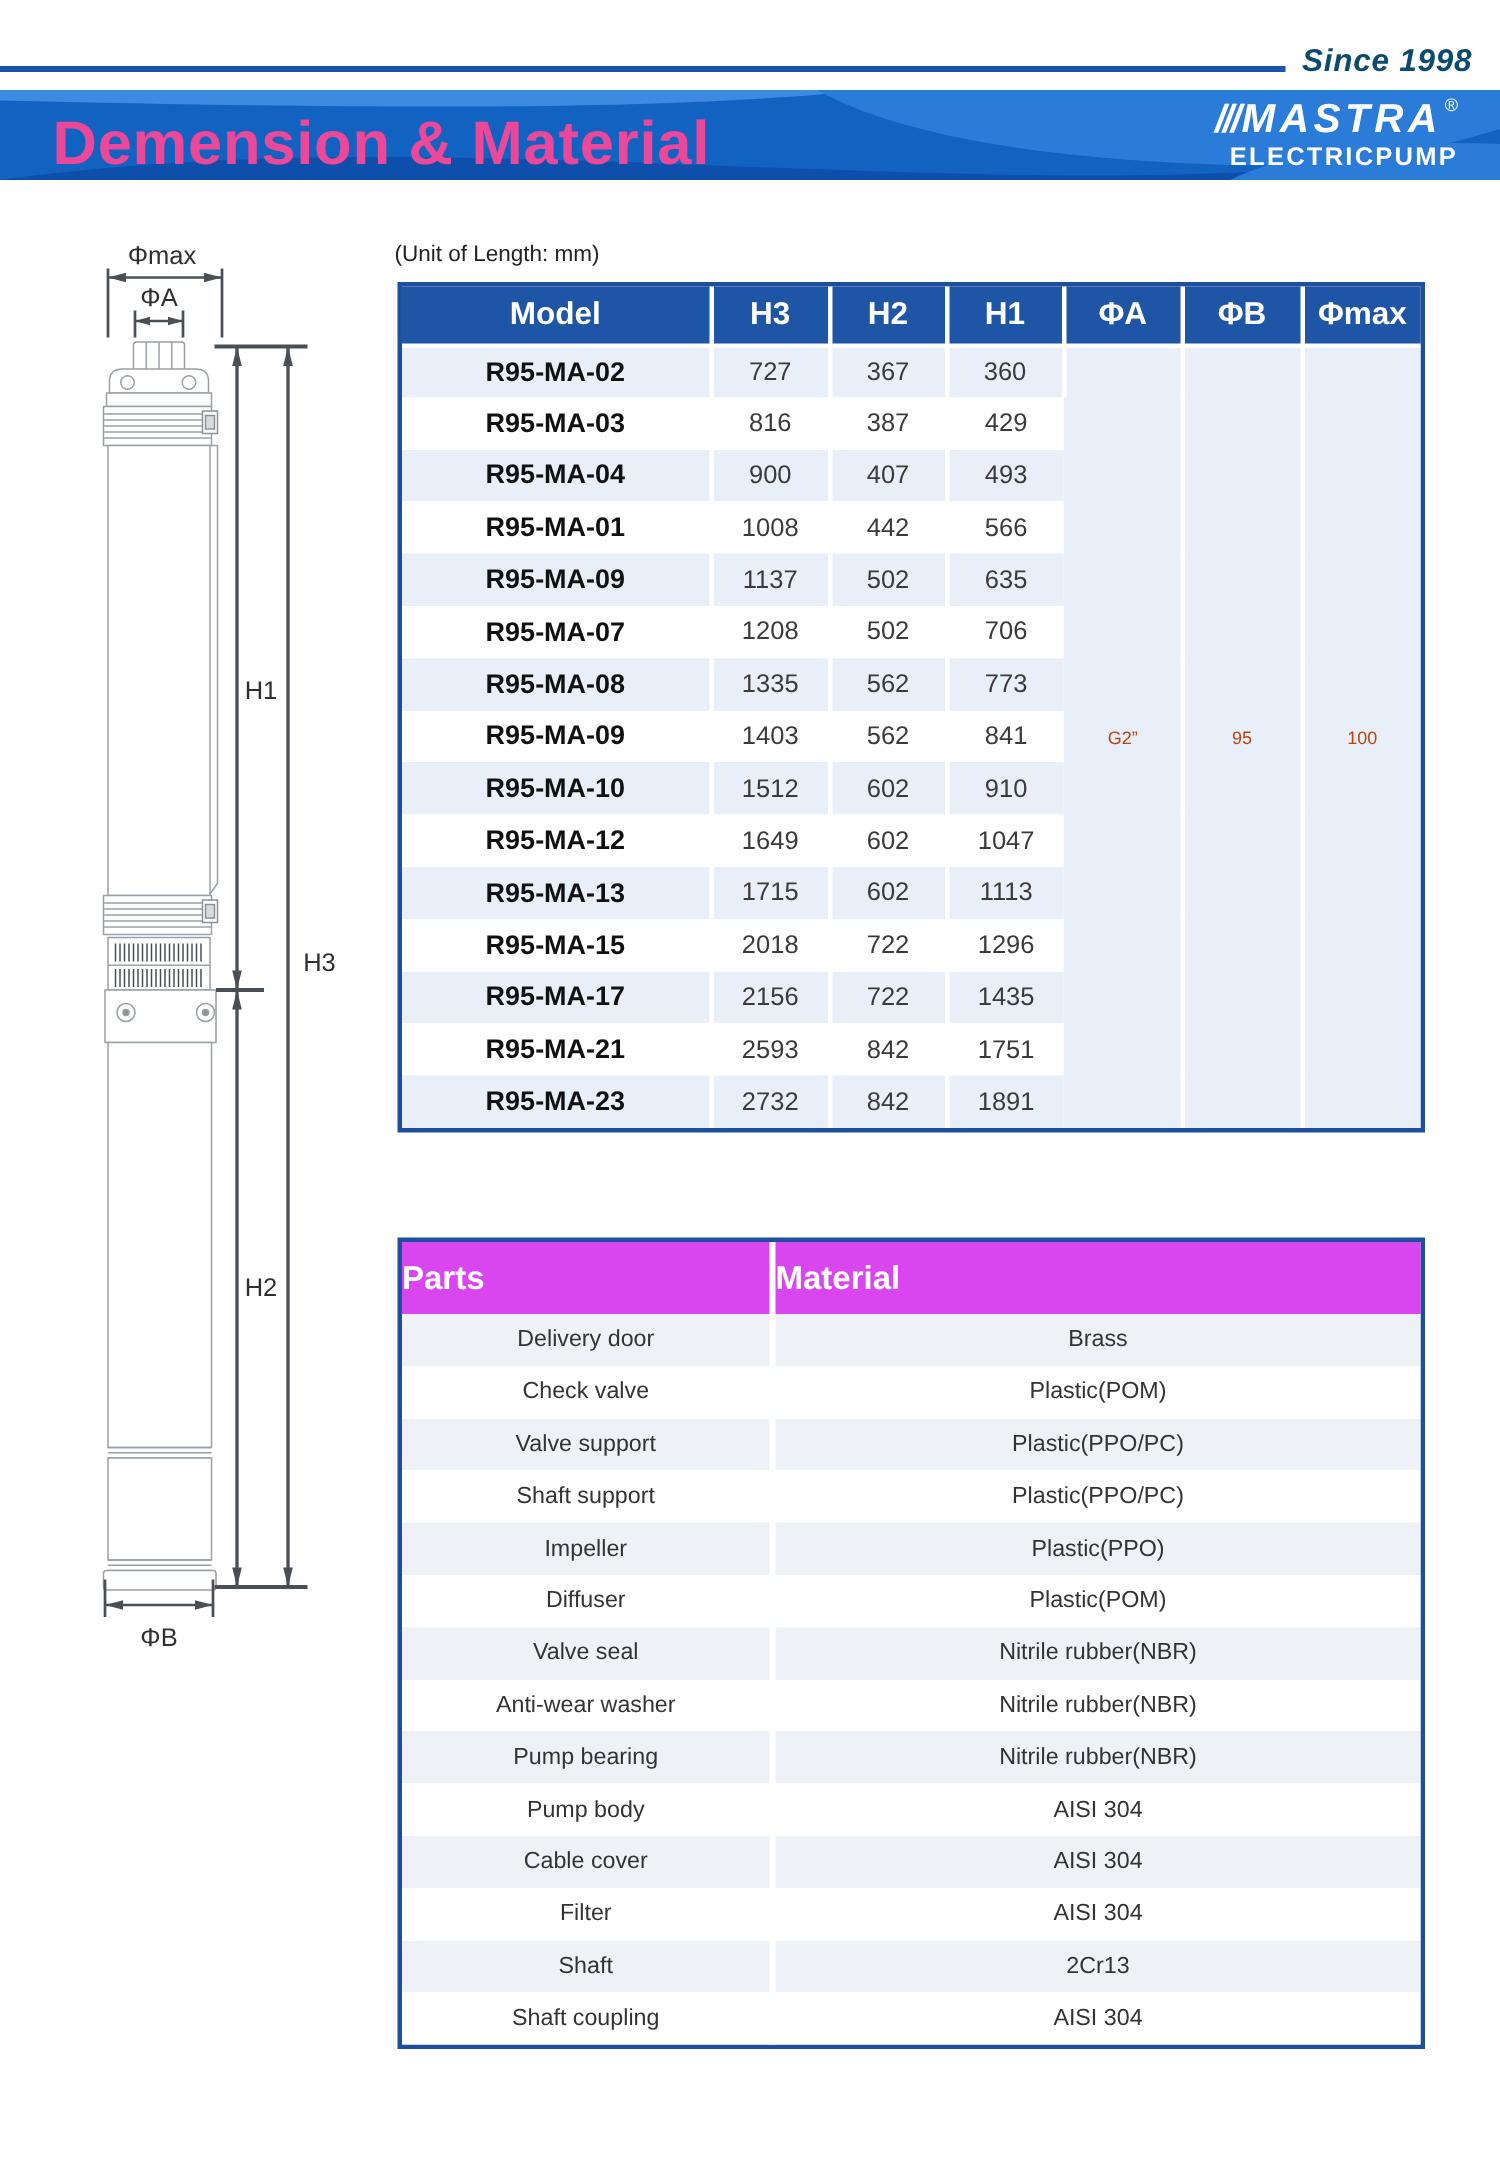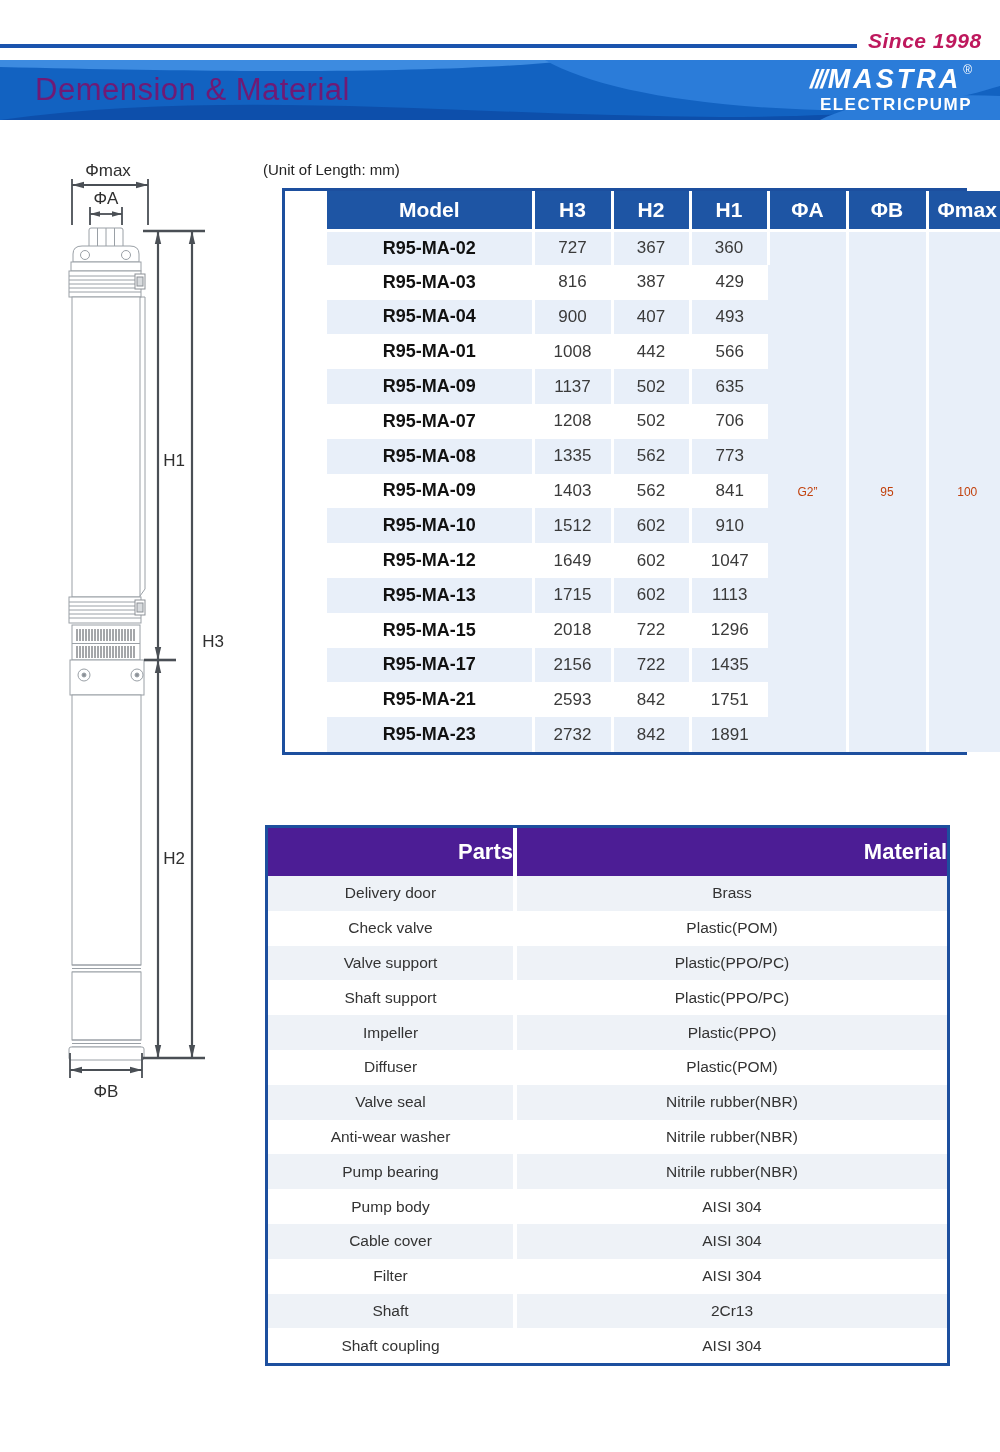--- a/index.html
+++ b/index.html
@@ -13,32 +13,32 @@
   }
 
   
   .since-line {
     position: absolute; left: 0; top: 44px;
     width: 857px; height: 4px; background: #1b54ad;
   }
   .since-text {
     position: absolute; left: 868px; top: 29px;
     font-size: 21px; font-weight: bold; font-style: italic;
-    color: #be185d; letter-spacing: 0.5px;
+    color: #0c4a6e; letter-spacing: 0.5px;
   }
 
   
   .banner {
     position: absolute; left: 0; top: 60px;
     width: 1000px; height: 60px; overflow: hidden;
   }
   .banner svg.banner-bg { position: absolute; left: 0; top: 0; width: 100%; height: 100%; }
   .banner-title {
     position: absolute; left: 35px; top: 12px;
-    font-size: 31px; font-weight: normal; color: #701a75;
+    font-size: 41px; font-weight: bold; color: #ec4899;
     letter-spacing: 0.5px;
   }
   .logo {
     position: absolute; right: 28px; top: 6px;
     color: #fff; text-align: right; line-height: 1;
   }
   .logo-row { display: flex; align-items: flex-start; justify-content: flex-end; }
   .logo-slashes {
     font-size: 26px; font-weight: bold; font-style: italic;
     letter-spacing: -2px; margin-right: 2px;
@@ -57,22 +57,22 @@
     position: absolute; left: 263px; top: 161px;
     font-size: 15px; color: #222222;
   }
 
   
   .diagram { position: absolute; left: 40px; top: 160px; width: 220px; height: 950px; }
   .diagram text { font-family: "Liberation Sans", sans-serif; font-size: 17px; fill: #2f2f2f; }
 
   
   .dim-wrap {
-    position: absolute; left: 282px; top: 188px; width: 685px;
-    border: 3px solid #1d4f9e; background: #ffffff; padding-left: 42px;
+    position: absolute; left: 265px; top: 188px; width: 685px;
+    border: 3px solid #1d4f9e; background: #ffffff;
   }
   .dim-wrap table { width: 100%; border-collapse: collapse; table-layout: fixed; }
   .dim-wrap th {
     background: #1e55a4; color: #ffffff;
     font-size: 21px; font-weight: bold;
     height: 39px; text-align: center;
     border-right: 3px solid #ffffff;
     border-bottom: 3px solid #ffffff;
   }
   .dim-wrap th:last-child { border-right: none; }
@@ -87,23 +87,23 @@
   .dim-wrap td.model { font-size: 18px; font-weight: bold; color: #111111; margin-top: 44px; }
   .dim-wrap td.merged { background: #e8eff9 !important; font-size: 12px; color: #c2410c; }
 
   
   .parts-wrap {
     position: absolute; left: 265px; top: 825px; width: 685px;
     border: 3px solid #1d4f9e; background: #ffffff;
   }
   .parts-wrap table { width: 100%; border-collapse: collapse; table-layout: fixed; }
   .parts-wrap th {
-    background: #4c1d95; color: #ffffff;
+    background: #d946ef; color: #ffffff;
     font-size: 22px; font-weight: bold;
-    height: 48px; text-align: right;
+    height: 48px; text-align: left;
     border-right: 4px solid #ffffff;
   }
   .parts-wrap th:last-child { border-right: none; }
   .parts-wrap td {
     height: 34.8px; text-align: center; vertical-align: middle;
     font-size: 15.5px; color: #333333;
     border-right: 4px solid #ffffff;
   }
   .parts-wrap td:last-child { border-right: none; }
   .parts-wrap tbody tr:nth-child(odd) td { background: #eef2f7; }

